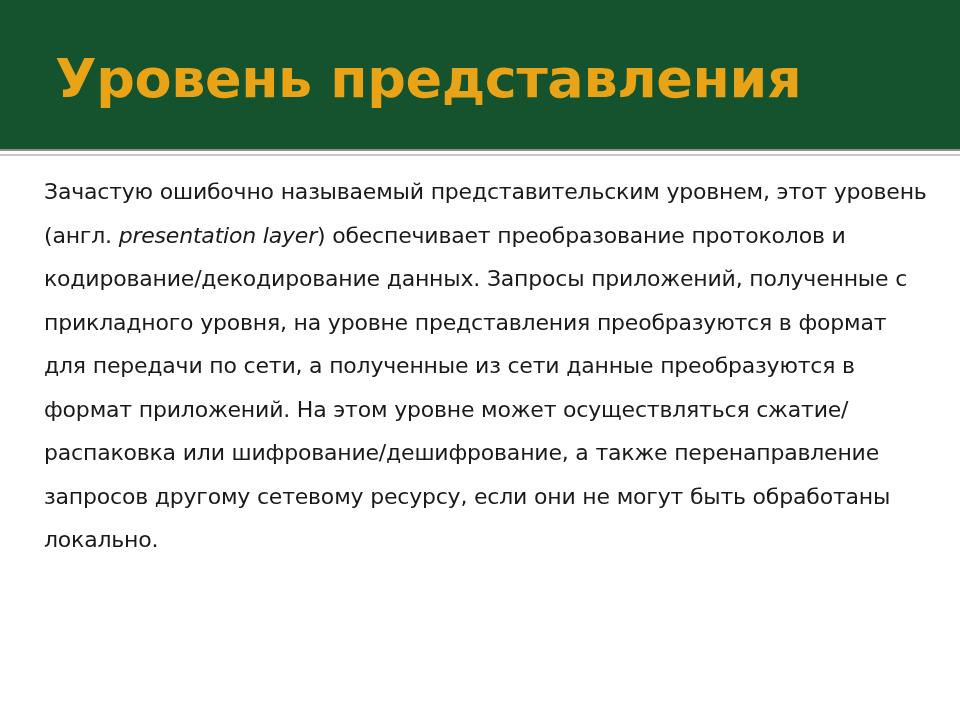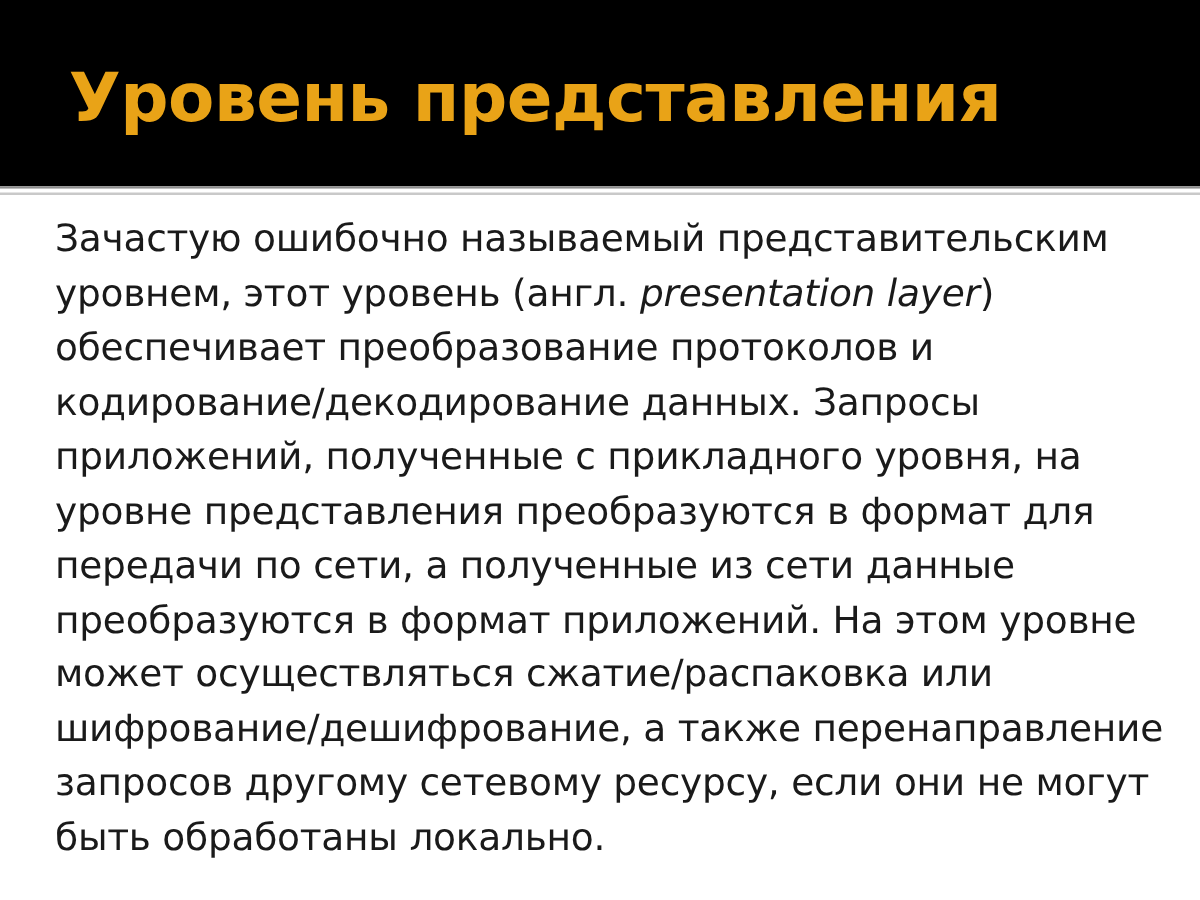--- a/index.html
+++ b/index.html
@@ -19,21 +19,21 @@
     height: 720px;
     background: #ffffff;
     overflow: hidden;
   }
   .title-band {
     position: absolute;
     left: 0;
     top: 0;
     width: 960px;
     height: 149px;
-    background: #000000;
+    background: #14532d;
     box-sizing: border-box;
   }
   .slide-title {
     position: absolute;
     left: 55px;
     top: 50px;
     width: 860px;
     margin: 0;
     font-family: "DejaVu Sans", sans-serif;
     font-size: 54px;
@@ -81,21 +81,21 @@
     width: 960px;
     height: 560px;
   }
   .body-text {
     position: absolute;
     left: 44px;
     top: 10px;
     width: 890px;
     margin: 0;
     font-family: "DejaVu Sans", sans-serif;
-    font-size: 30px;
+    font-size: 22px;
     line-height: 43.5px;
     font-weight: normal;
     color: #1a1a1a;
     letter-spacing: -0.2px;
     text-align: left;
   }
   .body-text .em {
     font-style: italic;
   }
 </style>

